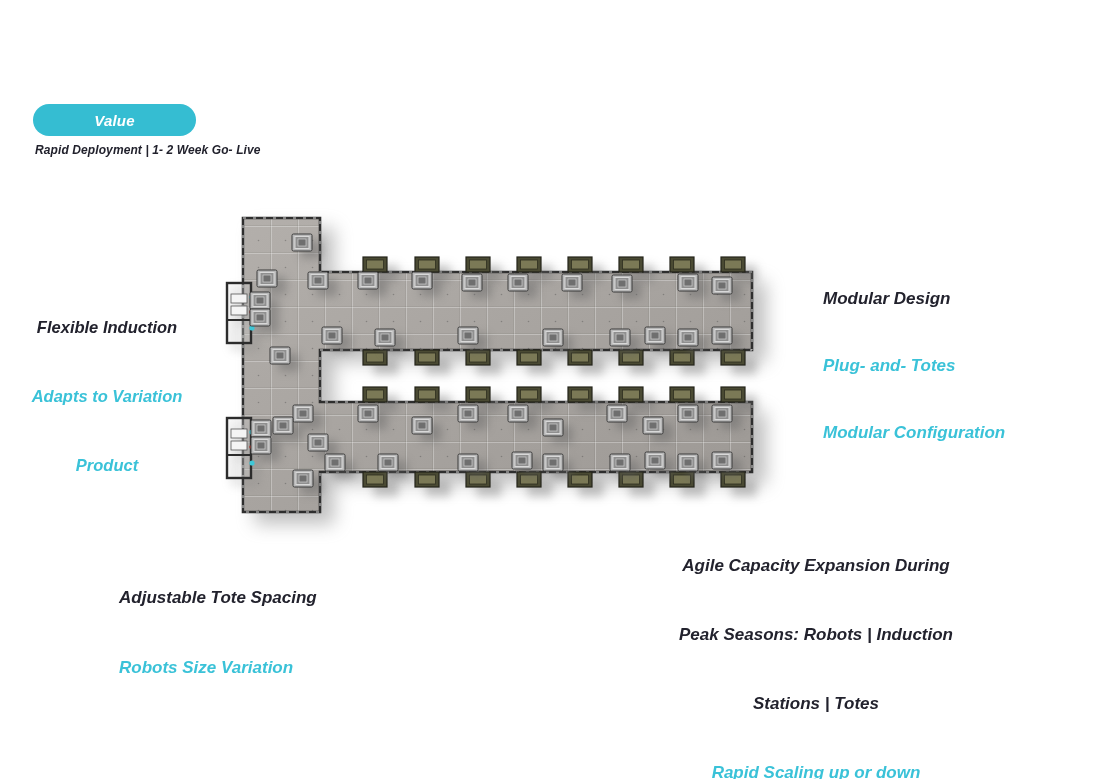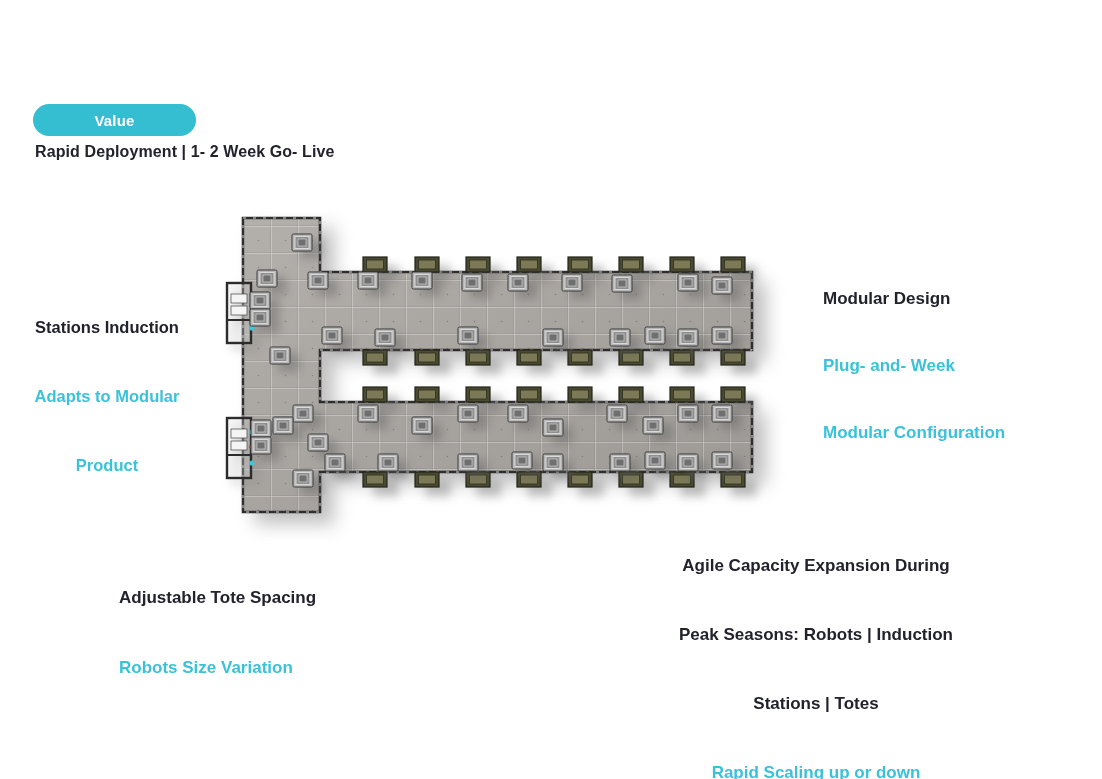--- a/index.html
+++ b/index.html
@@ -2,33 +2,34 @@
 <html style="--bg: #ffffff; --accent: #3ac2d8; --dark: #22222d; --badge-bg: #35bdd2; --badge-text: #ffffff;"><head>
 <meta charset="utf-8">
 <style>
   html,body{margin:0;padding:0;}
   .page{
     position:relative;
     width:1102px;height:779px;
     background:var(--bg,#ffffff);
     font-family:"Liberation Sans",sans-serif;
     overflow:hidden;
+    font-style:italic;
   }
   .badge{
     position:absolute;left:33px;top:104px;
     width:163px;height:32px;border-radius:16px;
     background:var(--badge-bg,#35bdd2);
     color:var(--badge-text,#ffffff);
     font-weight:700;font-size:15px;
     display:flex;align-items:center;justify-content:center;
     letter-spacing:0.2px;
   }
   .heading{
     position:absolute;left:35px;top:143px;margin:0;
-    font-size:16px;font-weight:700;color:var(--dark,#22222d);
+    font-size:12px;font-weight:700;color:var(--dark,#22222d);
     letter-spacing:0.1px;white-space:nowrap;
   }
   .anno{position:absolute;font-weight:700;font-size:17px;}
   .anno .ln{white-space:nowrap;margin-top:40px;}
   .dark{color:var(--dark,#22222d);}
   .accent{color:var(--accent,#3ac2d8);}
   .anno-left{left:7px;top:273px;width:200px;text-align:center;line-height:29px;font-size:16.5px;}
   .anno-right{left:823px;top:245px;text-align:left;line-height:27px;}
   .anno-bottom-left{left:119px;top:543px;width:280px;line-height:30px;}
   .anno-bottom-right{left:640px;top:511px;width:352px;text-align:center;line-height:29px;}
@@ -48,28 +49,28 @@
 
 <div class="page">
 
   <div class="badge">
     <span>Value</span>
   </div>
 
   <h1 class="heading">Rapid Deployment | 1- 2 Week Go- Live</h1>
 
   <div class="anno anno-left">
-    <div class="ln dark">Stations Induction</div>
-    <div class="ln accent">Adapts to Modular</div>
+    <div class="ln dark">Flexible Induction</div>
+    <div class="ln accent">Adapts to Variation</div>
     <div class="ln accent">Product</div>
   </div>
 
   <div class="anno anno-right">
     <div class="ln dark">Modular Design</div>
-    <div class="ln accent">Plug- and- Week</div>
+    <div class="ln accent">Plug- and- Totes</div>
     <div class="ln accent">Modular Configuration</div>
   </div>
 
   <div class="anno anno-bottom-left">
     <div class="ln dark">Adjustable Tote Spacing</div>
     <div class="ln accent">Robots Size Variation</div>
   </div>
 
   <div class="anno anno-bottom-right">
     <div class="ln dark">Agile Capacity Expansion During</div>

